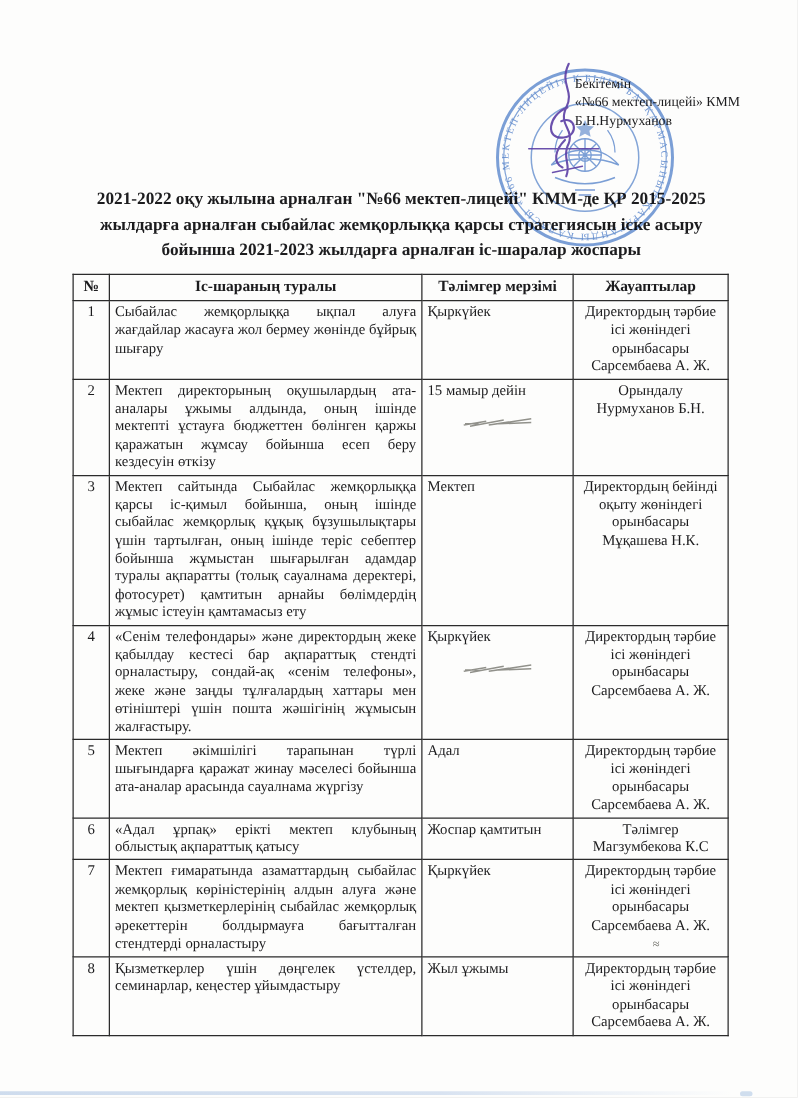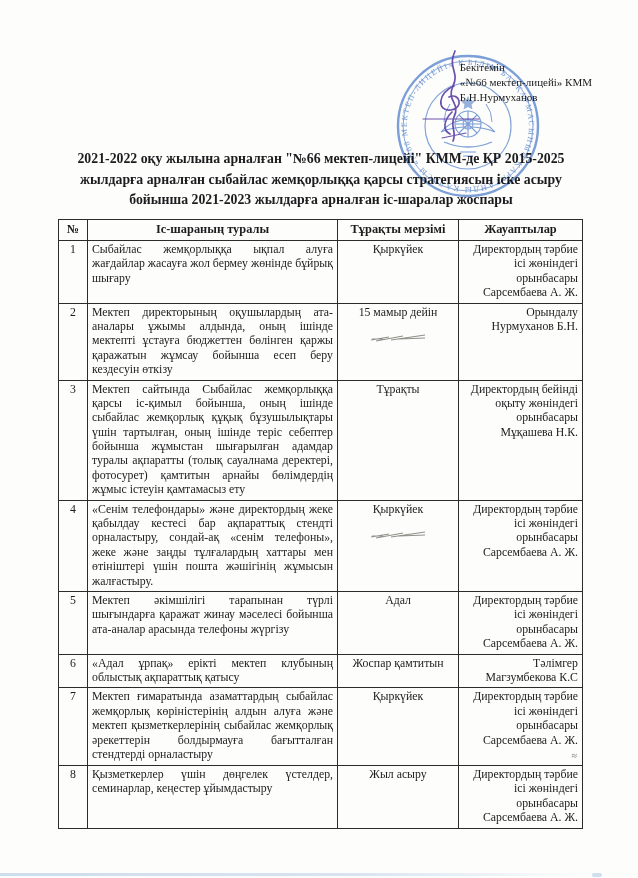--- a/index.html
+++ b/index.html
@@ -42,22 +42,22 @@
     vertical-align:top;
     padding:1px 4px 3px 4px;
   }
   table.measures th {
     font-size:12.4px; font-weight:bold; text-align:center;
     padding:2px 2px 3px 2px;
   }
   table.measures td { font-size:11.8px; line-height:1.22; }
   td.cell-num { text-align:center; padding:1px 1px; }
   td.cell-activity { text-align:justify; }
-  td.cell-term { text-align:center; }
-  td.cell-responsible { text-align:right; }
+  td.cell-term { text-align:left; }
+  td.cell-responsible { text-align:center; }
   .artifact-scribble { display:block; margin:14px auto 0 auto; opacity:.8; }
   .artifact-dash { display:block; margin-top:3px; margin-left:10px; color:#6f6f68; font-size:10px; letter-spacing:1px; }
   
   .scan-edge {
     position:absolute; bottom:2px; left:0; width:586px; height:3px;
     background:linear-gradient(90deg,#c3d4ea 0%,#cfdcee 60%,rgba(207,220,238,0) 100%);
     opacity:.8;
   }
   .scan-edge-dot { position:absolute; bottom:1px; left:592px; width:10px; height:4px; background:#bcd0e8; opacity:.7; border-radius:2px; }
 </style>
@@ -114,21 +114,21 @@
       <colgroup>
         <col style="width:29px">
           <col style="width:250px">
           <col style="width:121px">
           <col style="width:124px">
       </colgroup>
       <thead>
         <tr>
           <th>№</th>
           <th>Іс-шараның туралы</th>
-          <th>Тұрақты мерзімі</th>
+          <th>Тәлімгер мерзімі</th>
           <th>Жауаптылар</th>
         </tr>
       </thead>
       <tbody>
           <tr>
             <td class="cell-num"><span>1</span></td>
             <td class="cell-activity"><span>Сыбайлас жемқорлыққа ықпал алуға жағдайлар жасауға жол бермеу жөнінде бұйрық шығару</span></td>
             <td class="cell-term"><span>Қыркүйек</span></td>
             <td class="cell-responsible"><span>Директордың тәрбие ісі жөніндегі орынбасары Сарсембаева А. Ж.</span></td>
           </tr>
@@ -136,53 +136,53 @@
             <td class="cell-num"><span>2</span></td>
             <td class="cell-activity"><span>Мектеп директорының оқушылардың ата-аналары ұжымы алдында, оның ішінде мектепті ұстауға бюджеттен бөлінген қаржы қаражатын жұмсау бойынша есеп беру кездесуін өткізу</span></td>
             <td class="cell-term"><span>15 мамыр дейін</span><svg width="58" height="10" class="artifact-scribble">
                 <path d="M2,7 L20,4 M7,8 L34,3 M22,7 L56,2 M30,6 L56,5 M3,6 L14,6" stroke="#77776f" stroke-width="1.2" fill="none"></path>
               </svg></td>
             <td class="cell-responsible"><span>Орындалу Нурмуханов Б.Н.</span></td>
           </tr>
           <tr>
             <td class="cell-num"><span>3</span></td>
             <td class="cell-activity"><span>Мектеп сайтында Сыбайлас жемқорлыққа қарсы іс-қимыл бойынша, оның ішінде сыбайлас жемқорлық құқық бұзушылықтары үшін тартылған, оның ішінде теріс себептер бойынша жұмыстан шығарылған адамдар туралы ақпаратты (толық сауалнама деректері, фотосурет) қамтитын арнайы бөлімдердің жұмыс істеуін қамтамасыз ету</span></td>
-            <td class="cell-term"><span>Тұрақты</span></td>
+            <td class="cell-term"><span>Мектеп</span></td>
             <td class="cell-responsible"><span>Директордың бейінді оқыту жөніндегі орынбасары Мұқашева Н.К.</span></td>
           </tr>
           <tr>
             <td class="cell-num"><span>4</span></td>
             <td class="cell-activity"><span>«Сенім телефондары» және директордың жеке қабылдау кестесі бар ақпараттық стендті орналастыру, сондай-ақ «сенім телефоны», жеке және заңды тұлғалардың хаттары мен өтініштері үшін пошта жәшігінің жұмысын жалғастыру.</span></td>
             <td class="cell-term"><span>Қыркүйек</span><svg width="58" height="10" class="artifact-scribble">
                 <path d="M2,7 L20,4 M7,8 L34,3 M22,7 L56,2 M30,6 L56,5 M3,6 L14,6" stroke="#77776f" stroke-width="1.2" fill="none"></path>
               </svg></td>
             <td class="cell-responsible"><span>Директордың тәрбие ісі жөніндегі орынбасары Сарсембаева А. Ж.</span></td>
           </tr>
           <tr>
             <td class="cell-num"><span>5</span></td>
-            <td class="cell-activity"><span>Мектеп әкімшілігі тарапынан түрлі шығындарға қаражат жинау мәселесі бойынша ата-аналар арасында телефоны жүргізу</span></td>
+            <td class="cell-activity"><span>Мектеп әкімшілігі тарапынан түрлі шығындарға қаражат жинау мәселесі бойынша ата-аналар арасында сауалнама жүргізу</span></td>
             <td class="cell-term"><span>Адал</span></td>
             <td class="cell-responsible"><span>Директордың тәрбие ісі жөніндегі орынбасары Сарсембаева А. Ж.</span></td>
           </tr>
           <tr>
             <td class="cell-num"><span>6</span></td>
             <td class="cell-activity"><span>«Адал ұрпақ» ерікті мектеп клубының облыстық ақпараттық қатысу</span></td>
             <td class="cell-term"><span>Жоспар қамтитын</span></td>
             <td class="cell-responsible"><span>Тәлімгер Магзумбекова К.С</span></td>
           </tr>
           <tr>
             <td class="cell-num"><span>7</span></td>
             <td class="cell-activity"><span>Мектеп ғимаратында азаматтардың сыбайлас жемқорлық көріністерінің алдын алуға және мектеп қызметкерлерінің сыбайлас жемқорлық әрекеттерін болдырмауға бағытталған стендтерді орналастыру</span></td>
             <td class="cell-term"><span>Қыркүйек</span></td>
             <td class="cell-responsible"><span>Директордың тәрбие ісі жөніндегі орынбасары Сарсембаева А. Ж.</span><span class="artifact-dash">≈</span></td>
           </tr>
           <tr>
             <td class="cell-num"><span>8</span></td>
             <td class="cell-activity"><span>Қызметкерлер үшін дөңгелек үстелдер, семинарлар, кеңестер ұйымдастыру</span></td>
-            <td class="cell-term"><span>Жыл асыру</span></td>
+            <td class="cell-term"><span>Жыл ұжымы</span></td>
             <td class="cell-responsible"><span>Директордың тәрбие ісі жөніндегі орынбасары Сарсембаева А. Ж.</span></td>
           </tr>
         </tbody>
     </table>
   </div>
 
   <div class="scan-edge"></div>
   <div class="scan-edge-dot"></div>
 </div>
 

